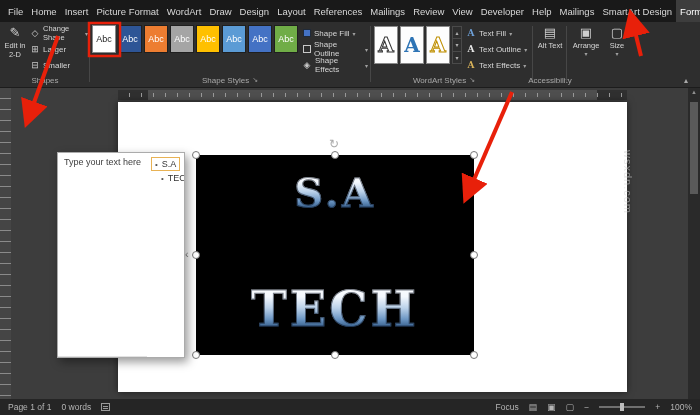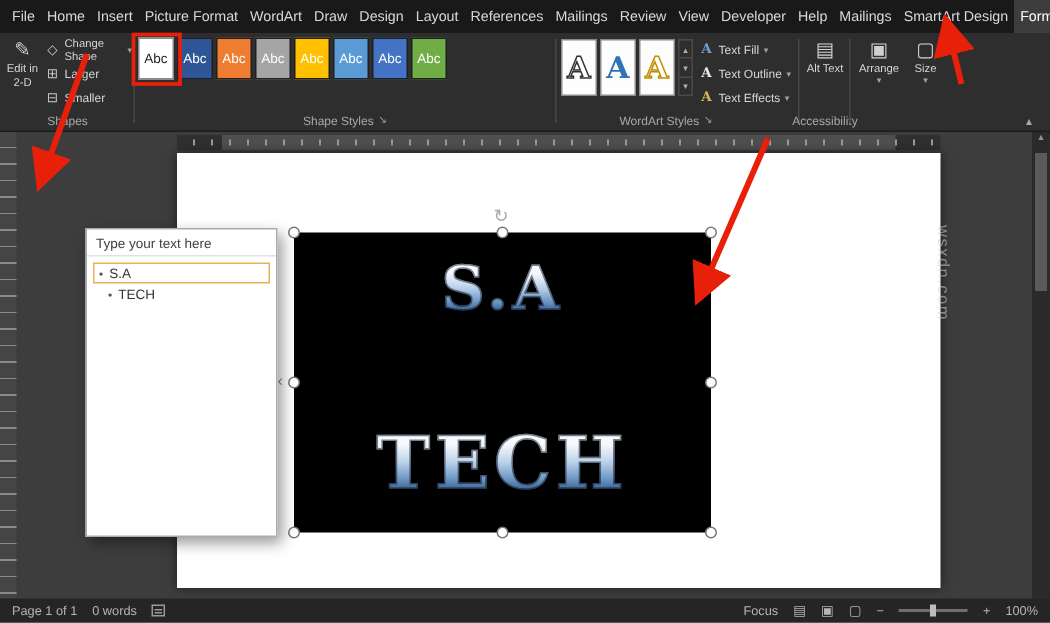--- a/index.html
+++ b/index.html
@@ -75,21 +75,21 @@
   .page { position:absolute; left:118px; top:102px; width:509px; height:290px; background:#ffffff;
           box-shadow:0 0 7px rgba(0,0,0,.5); z-index:1; }
   .scrollbar { position:absolute; right:0; top:88px; width:12px; height:311px; background:#2a2a2a; z-index:2; }
   .scrollbar .up { position:absolute; top:1px; left:0; width:12px; text-align:center;
                    font-size:6px; color:#909090; }
   .scrollbar .thumb { position:absolute; top:14px; left:2px; width:8px; height:92px; background:#5a5a5a; }
 
   
   .text-pane { position:absolute; left:57px; top:152px; width:128px; height:206px; background:#fff;
                border:1px solid #ababab; box-shadow:3px 4px 9px rgba(0,0,0,.4);
-               display:flex; flex-direction:column; z-index:5; color:#333; }
+               display:flex; flex-direction:row; z-index:5; color:#333; }
   .tp-header { padding:4px 6px 3px; font-size:9px; color:#404040; border-bottom:1px solid #e2e2e2; }
   .tp-list { flex:1; padding:4px 4px; font-size:9px; overflow:hidden; }
   .tp-item { display:flex; align-items:center; gap:4px; padding:1px 3px; margin-bottom:1px; }
   .tp-item.selected { border:1px solid #e8b254; }
   .tp-item.indent { margin-left:7px; }
   .tp-bullet { font-size:8px; color:#555; }
   .tp-footer { border-top:1px solid #d8d8d8; padding:4px 6px 5px; }
   .tp-footer .name { font-size:8.5px; font-weight:bold; color:#333; margin-bottom:2px; }
   .tp-footer .desc { font-size:7px; line-height:1.3; color:#666; }
   .tp-footer .link { font-size:7px; color:#0b5cbe; text-decoration:underline; margin-top:3px; display:block; }
@@ -192,20 +192,37 @@
     <div class="thumb-gallery">
       <div class="st-thumb st0">Abc</div>
       <div class="st-thumb st1">Abc</div>
       <div class="st-thumb st2">Abc</div>
       <div class="st-thumb st3">Abc</div>
       <div class="st-thumb st4">Abc</div>
       <div class="st-thumb st5">Abc</div>
       <div class="st-thumb st6">Abc</div>
       <div class="st-thumb st7">Abc</div>
     </div>
+    <div class="rb-stack" style="left:302px; top:4px; width:66px;">
+      <div class="rb-row">
+        <span class="ic-sq-fill"></span>
+        <span>Shape Fill</span>
+        <span class="rb-ch">▾</span>
+      </div>
+      <div class="rb-row">
+        <span class="ic-sq-outline"></span>
+        <span>Shape Outline</span>
+        <span class="rb-ch">▾</span>
+      </div>
+      <div class="rb-row">
+        <span class="rb-ic">◈</span>
+        <span>Shape Effects</span>
+        <span class="rb-ch">▾</span>
+      </div>
+    </div>
     <div class="grp-label" style="left:92px; width:276px;">
       <span>Shape Styles</span>
       <span class="launcher">↘</span>
     </div>
     <div class="vdiv" style="left:370px;"></div>
 
     <div class="wa-gallery">
       <div class="wa-thumb">
           <span class="wa0">A</span>
         </div>

